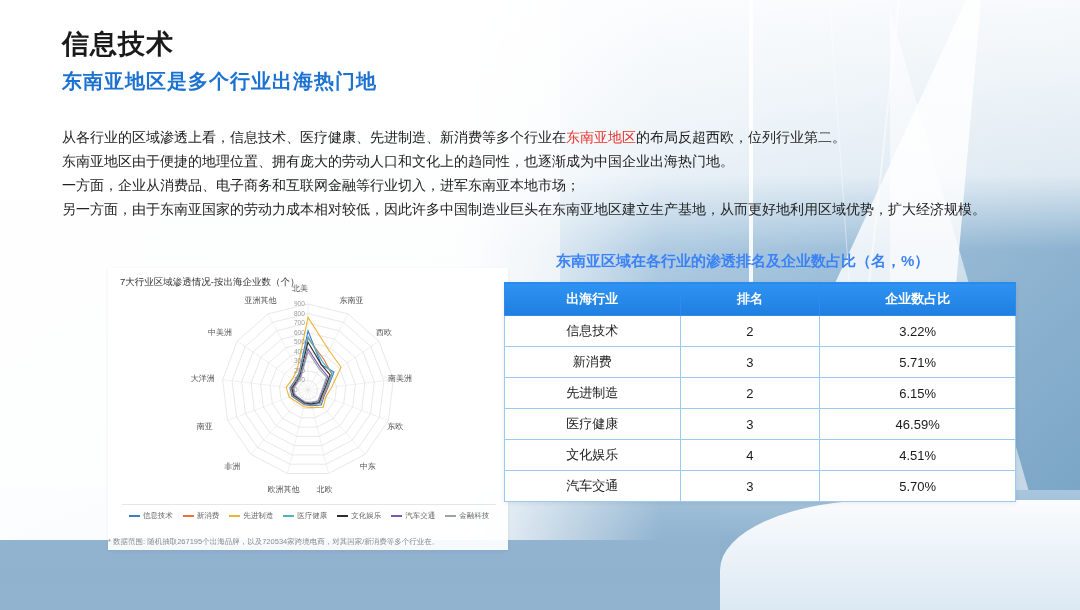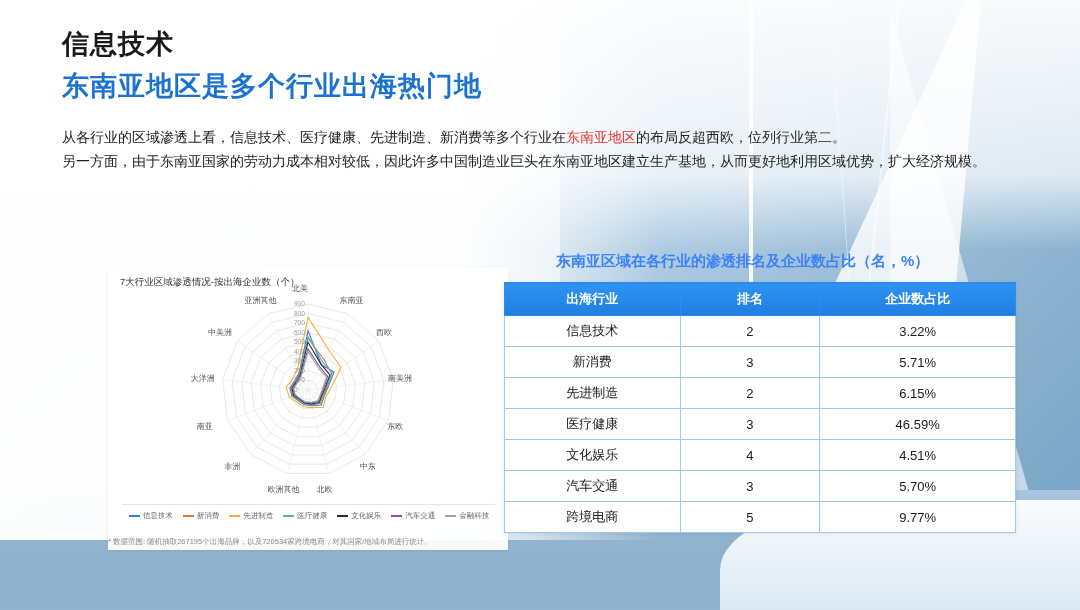--- a/index.html
+++ b/index.html
@@ -77,21 +77,21 @@
 
   .content { position:relative; z-index:2; }
 
   
   .h-main {
     position:absolute; left:62px; top:26px;
     font-size:27px; font-weight:bold; color:#1a1a1a; letter-spacing:1px;
   }
   .h-sub {
     position:absolute; left:62px; top:68px;
-    font-size:27px; font-weight:bold; color:#1C72D0; letter-spacing:1px;
+    font-size:20px; font-weight:bold; color:#1C72D0; letter-spacing:1px;
   }
 
   
   .para {
     position:absolute; left:62px; top:126px; width:960px;
     font-size:14px; line-height:23px; color:#222;
   }
   .para p { margin:0 0 1px 0; }
   .hl-red { color:#E8322B; }
 
@@ -170,20 +170,22 @@
 
 <div class="content">
 
   <div class="h-main">信息技术</div>
   <div class="h-sub">东南亚地区是多个行业出海热门地</div>
 
   <div class="para">
     <p>
       <span>从各行业的区域渗透上看，信息技术、医疗健康、先进制造、新消费等多个行业在</span><span class="hl-red">东南亚地区</span><span>的布局反超西欧，位列行业第二。</span>
     </p>
+    <p>东南亚地区由于便捷的地理位置、拥有庞大的劳动人口和文化上的趋同性，也逐渐成为中国企业出海热门地。</p>
+    <p>一方面，企业从消费品、电子商务和互联网金融等行业切入，进军东南亚本地市场；</p>
     <p>另一方面，由于东南亚国家的劳动力成本相对较低，因此许多中国制造业巨头在东南亚地区建立生产基地，从而更好地利用区域优势，扩大经济规模。</p>
   </div>
 
   <div class="chart-card">
     <div class="chart-title">7大行业区域渗透情况-按出海企业数（个）</div>
 
     <div class="radar-wrap">
       <svg width="400" height="218" viewBox="0 0 400 218">
         <g transform="translate(200,104)">
 
@@ -279,21 +281,21 @@
           <span class="legend-swatch" style="background: rgb(126, 87, 166);"></span>
           <span>汽车交通</span>
         </div>
         <div class="legend-item">
           <span class="legend-swatch" style="background: rgb(155, 163, 173);"></span>
           <span>金融科技</span>
         </div>
       </div>
   </div>
 
-  <div class="footnote">* 数据范围: 随机抽取267195个出海品牌，以及720534家跨境电商，对其国家/地域布局进行统计。</div>
+  <div class="footnote">* 数据范围: 随机抽取267195个出海品牌，以及720534家跨境电商，对其国家/新消费等多个行业在。</div>
 
   <div class="table-title">东南亚区域在各行业的渗透排名及企业数占比（名，%）</div>
 
   <table class="data">
     <thead>
       <tr>
         <th class="c0">出海行业</th>
         <th class="c1">排名</th>
         <th class="c2">企业数占比</th>
       </tr>
@@ -322,21 +324,16 @@
         <tr>
           <td class="col0 c0">文化娱乐</td>
           <td class="col0 c1">4</td>
           <td class="col0 c2">4.51%</td>
         </tr>
         <tr>
           <td class="col0 c0">汽车交通</td>
           <td class="col0 c1">3</td>
           <td class="col0 c2">5.70%</td>
         </tr>
-        <tr>
-          <td class="col0 c0">跨境电商</td>
-          <td class="col0 c1">5</td>
-          <td class="col0 c2">9.77%</td>
-        </tr>
       </tbody>
   </table>
 
 </div>
 
 </body></html>

